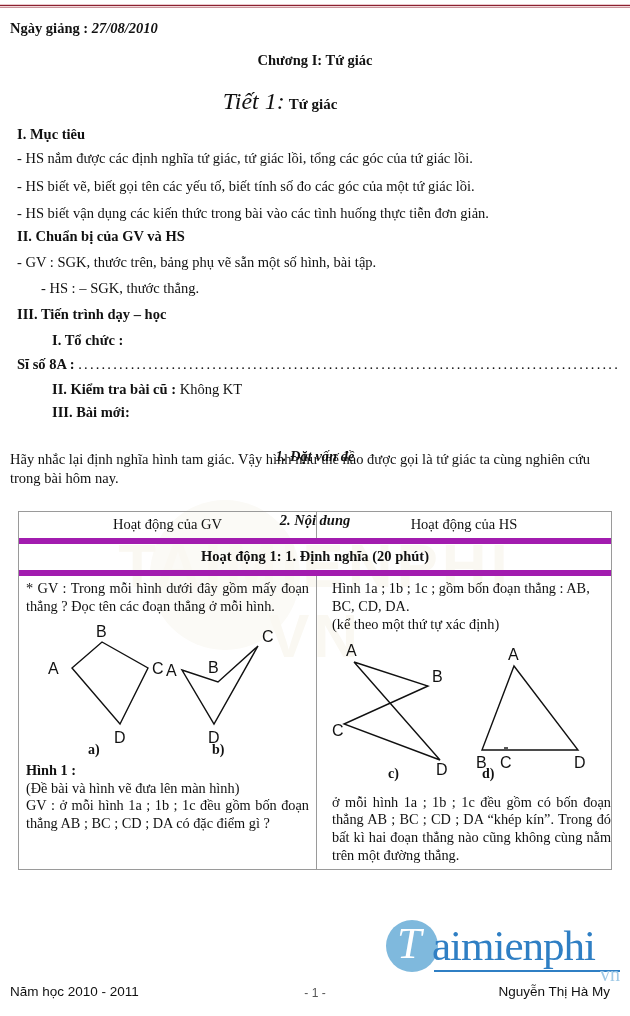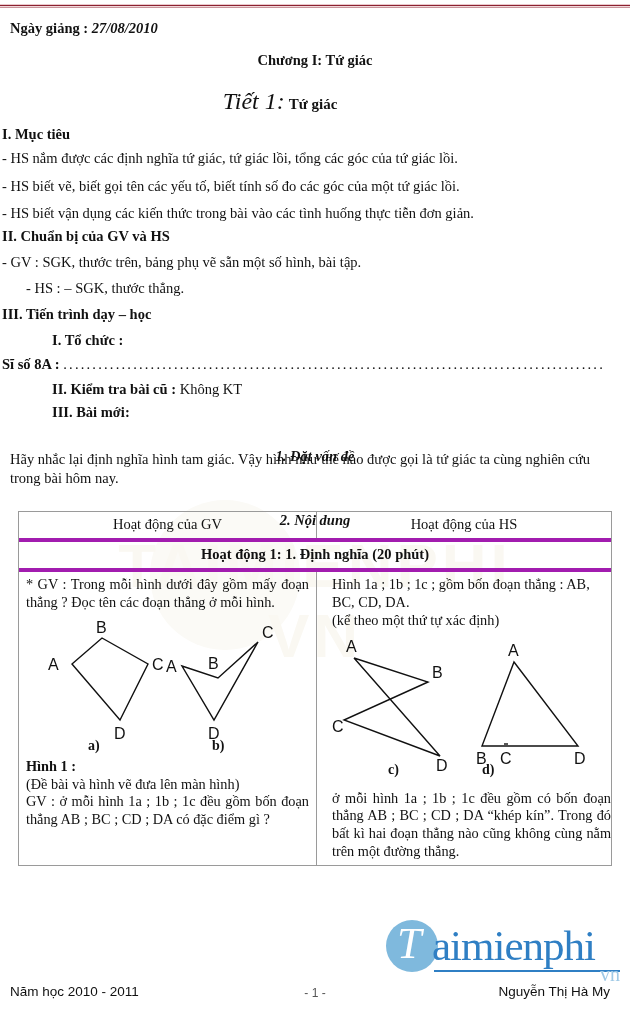--- a/index.html
+++ b/index.html
@@ -106,21 +106,21 @@
     font-family: "Liberation Serif", serif;
   }
   .tiet-small {
     font-size: 15px;
     font-weight: bold;
     font-family: "Liberation Serif", serif;
   }
 
   .blk {
     position: absolute;
-    left: 2px;
+    left: 17px;
     font-size: 14.5px;
   }
 
   .dotted-line {
     display: inline-block;
     overflow: hidden;
     white-space: nowrap;
     vertical-align: bottom;
     letter-spacing: 2.2px;
     font-weight: normal;
@@ -148,21 +148,21 @@
     position: absolute;
     left: 18px;
     top: 511px;
     width: 594px;
     border: 1px solid #9a9a9a;
     box-sizing: border-box;
     background: transparent;
   }
   .tbl-row {
     display: flex;
-    border-bottom: 4px solid #a21caf;
+    border-bottom: 6px solid #a21caf;
   }
   .tbl-row:last-child { border-bottom: none; gap: 8px; }
   .tbl-col-l {
     width: 299px;
     box-sizing: border-box;
     border-right: 1px solid #9a9a9a;
     padding: 4px 7px 4px 7px;
   }
   .tbl-col-r {
     width: 295px;

